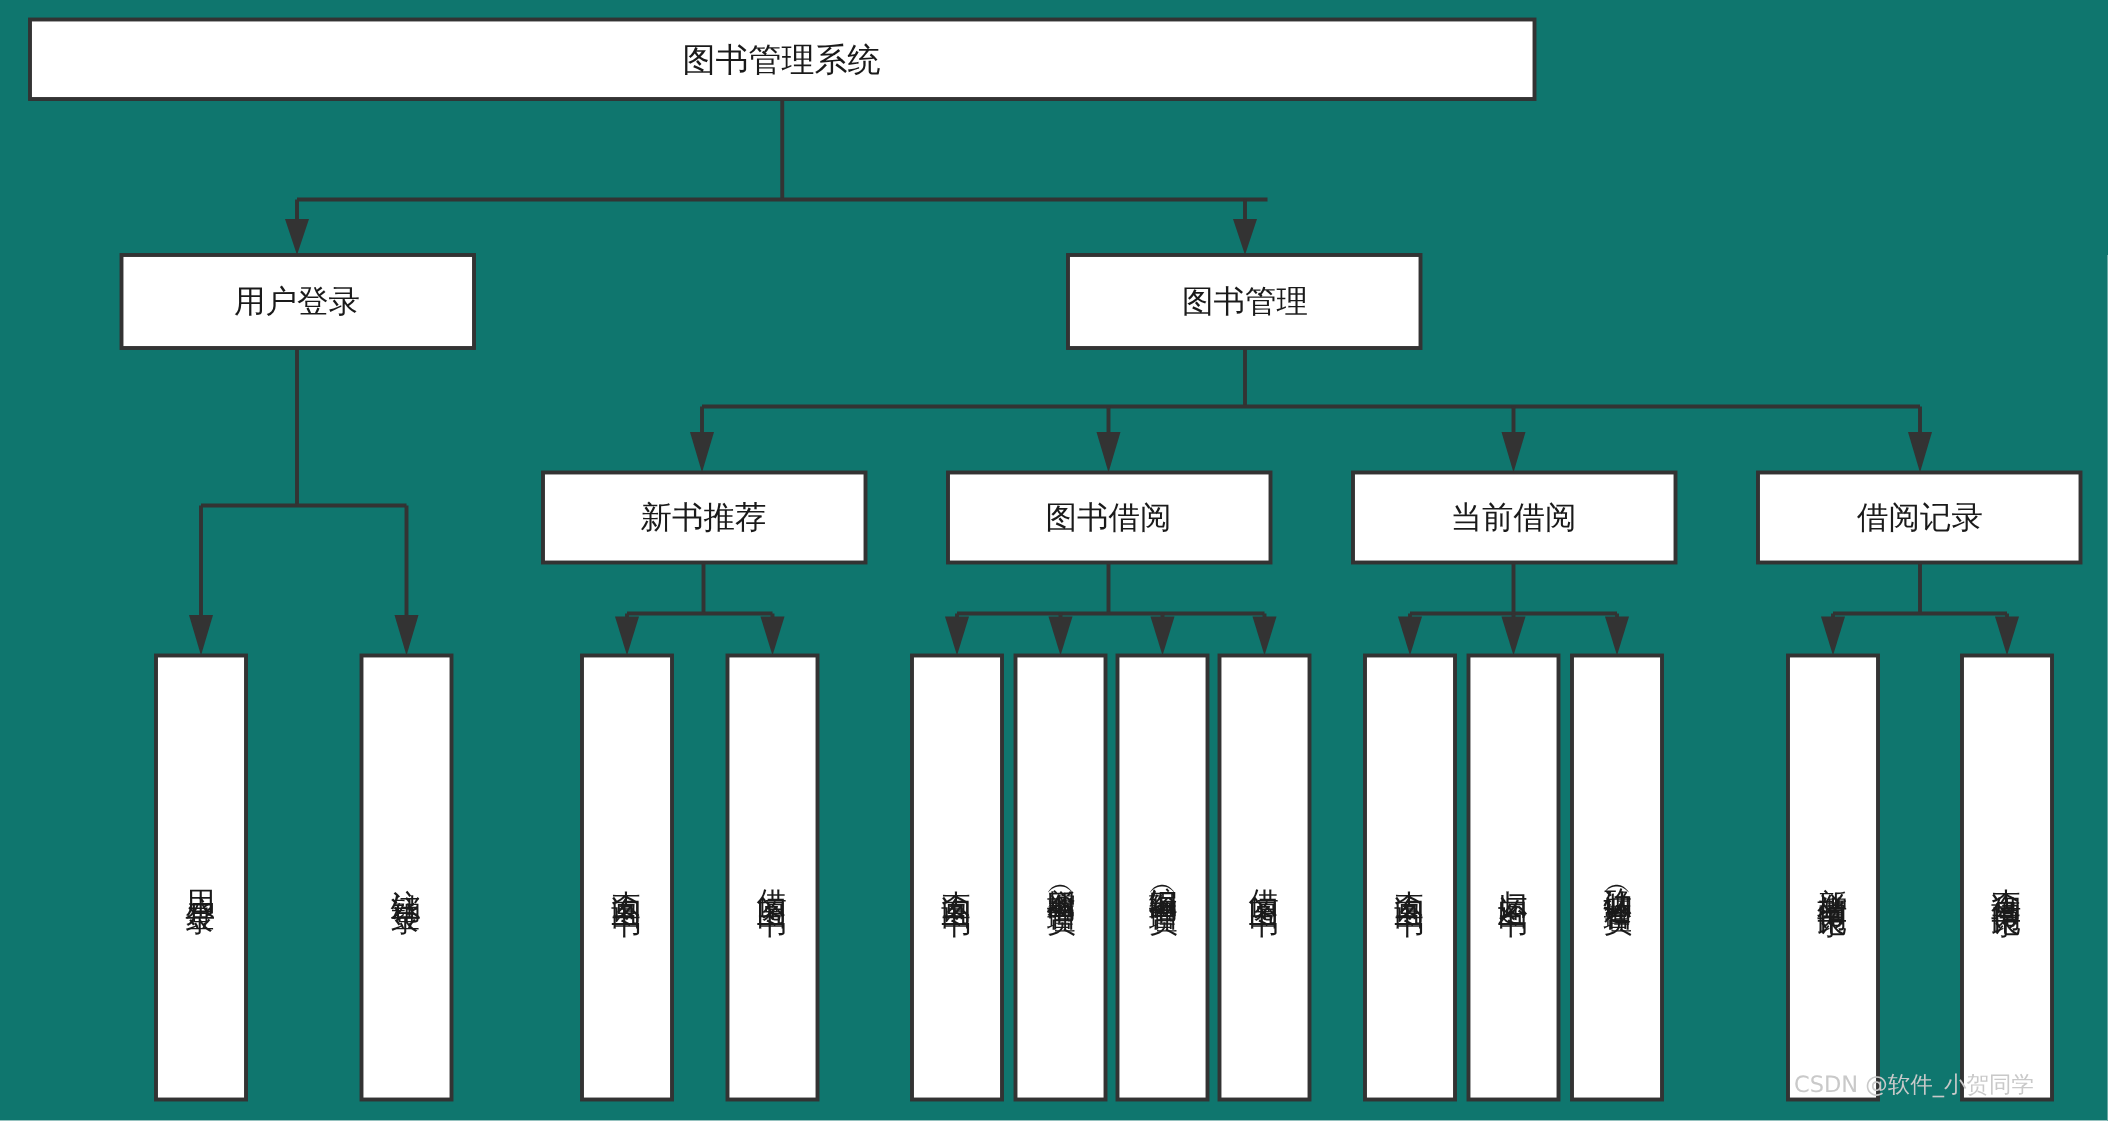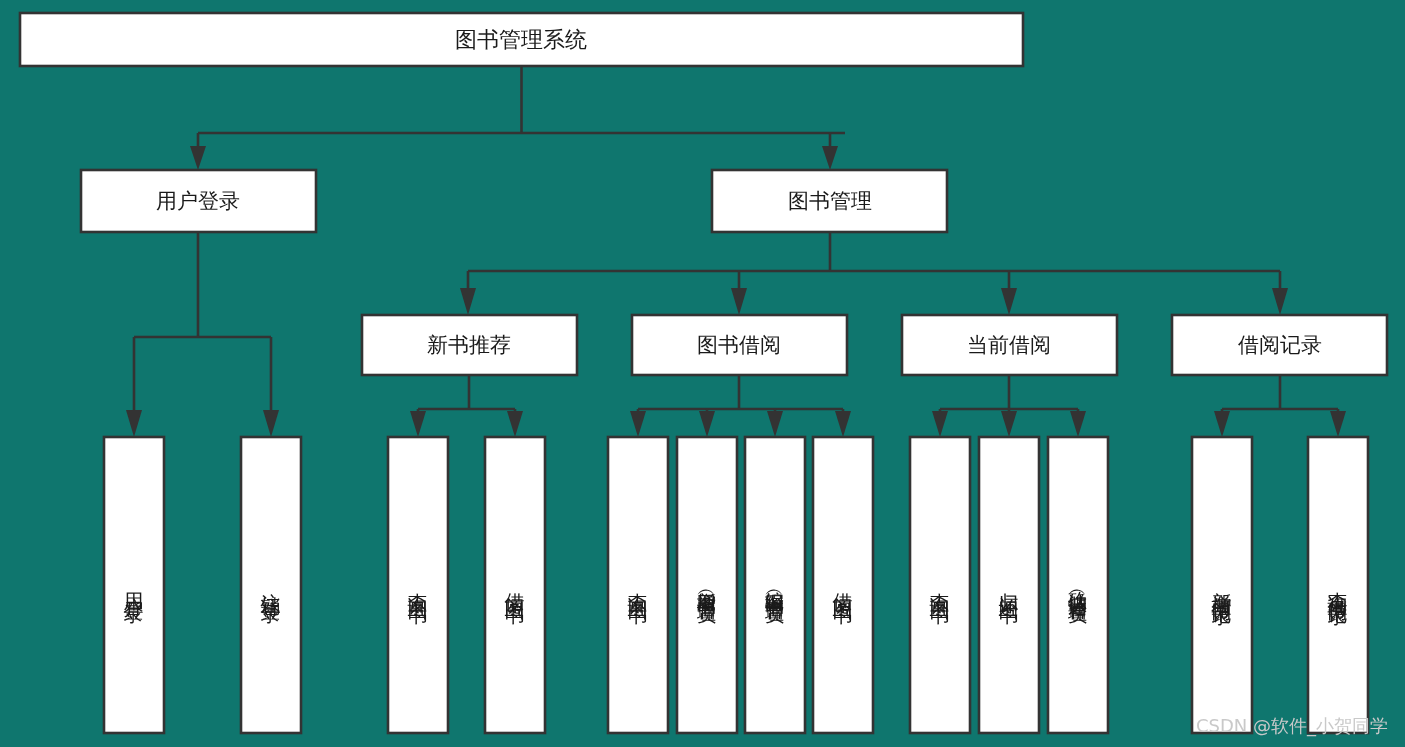--- a/index.html
+++ b/index.html
@@ -70,21 +70,21 @@
     display: flex;
     align-items: center;
     justify-content: center;
     white-space: nowrap;
     pointer-events: none;
     user-select: none;
   }
   .watermark {
     position: absolute;
     font-family: "DejaVu Sans", "Liberation Sans", sans-serif;
-    font-size: 18px;
+    font-size: 15px;
     color: #c9c9c9;
     white-space: nowrap;
     user-select: none;
   }
 </style>
 </head>
 <body>
 
 <div id="diagram-root">
 

